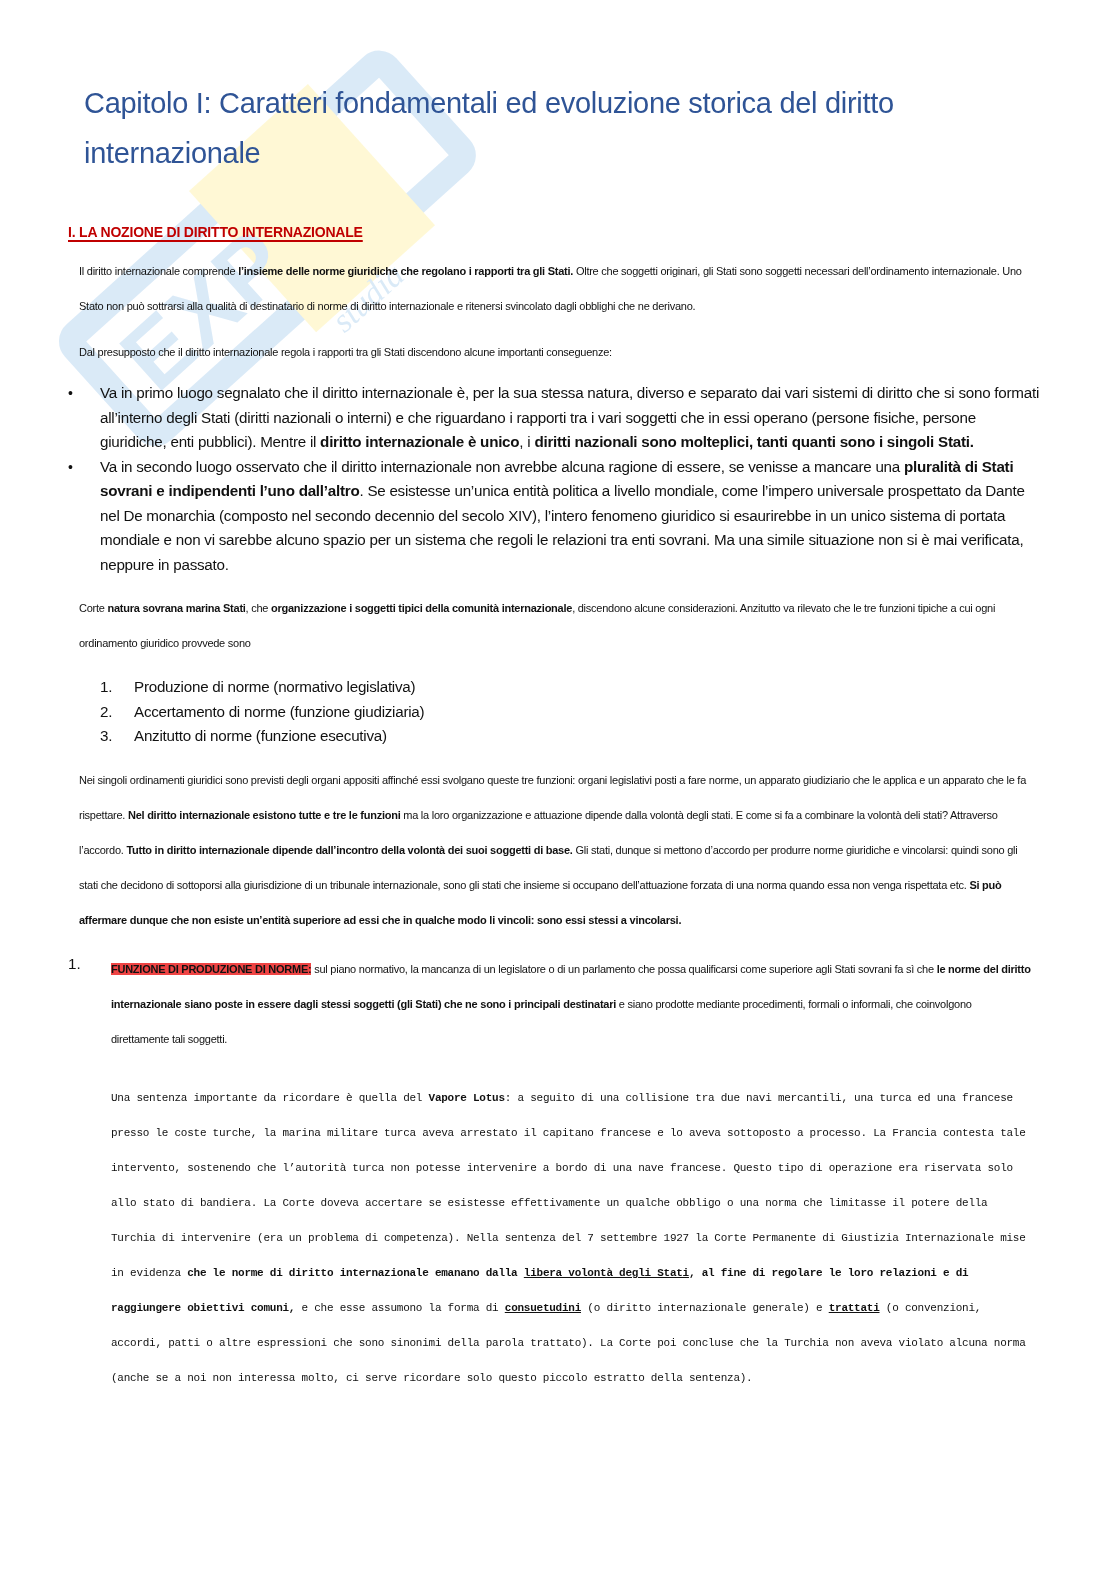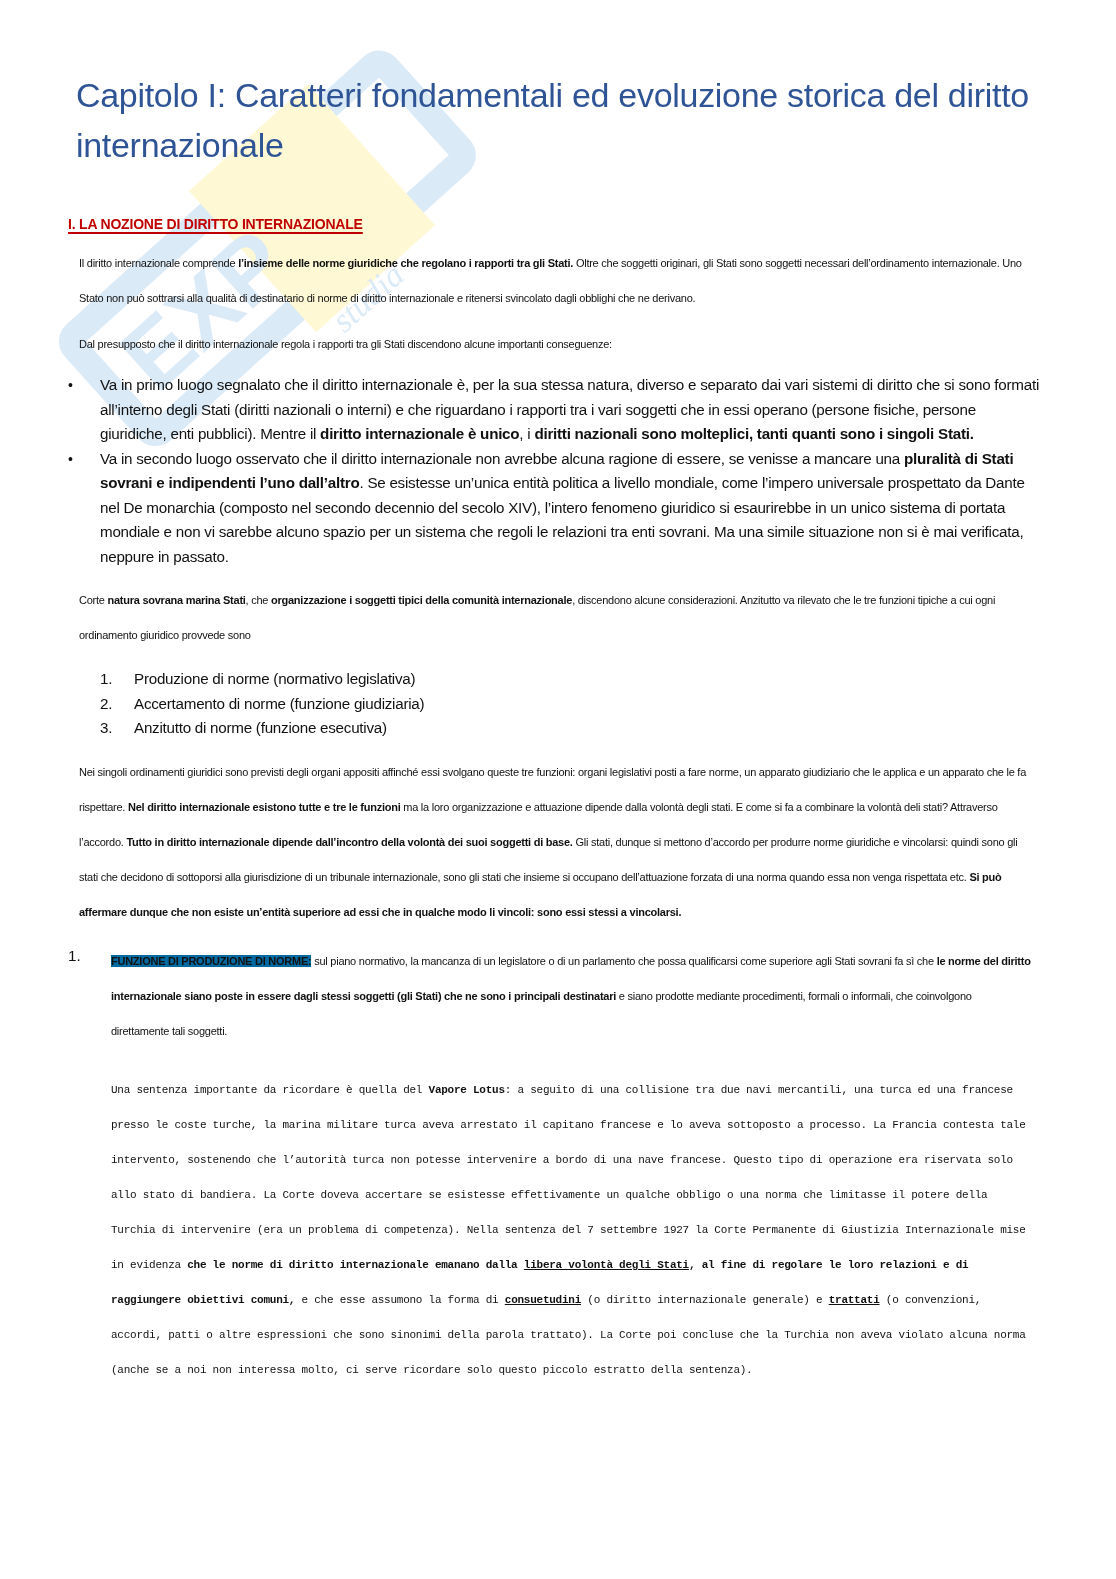--- a/index.html
+++ b/index.html
@@ -26,24 +26,24 @@
       z-index: 0;
     }
     .page {
       position: absolute;
       left: 68px;
       top: 62px;
       width: 975px;
       z-index: 1;
     }
     h1.title {
-      margin: 8px;
+      margin: 16px;
       font-family: "Liberation Sans", sans-serif;
       font-weight: normal;
-      font-size: 34px;
+      font-size: 29px;
       line-height: 50px;
       color: #2f5496;
       letter-spacing: -0.3px;
     }
     h2.section {
       margin: 0;
       font-family: "Liberation Sans", sans-serif;
       font-size: 14px;
       font-weight: bold;
       color: #c00000;
@@ -104,21 +104,21 @@
     }
     .func-block .num {
       position: absolute;
       left: 0;
       top: 0;
       font-size: 15.2px;
       line-height: 24.5px;
     }
     .func-block p + p.spaced { margin-top: 24.5px; font-family: Liberation Mono, monospace; }
     .hl {
-      background: #0369a1;
+      background: #ef4444;
       font-weight: bold;
     }
     b { font-weight: bold; }
     u { text-decoration: underline; }
   </style>
 </head>
 <body>
 
 <svg class="watermark" viewBox="0 0 480 430" xmlns="http://www.w3.org/2000/svg">
   <g transform="rotate(-42 240 215)">

